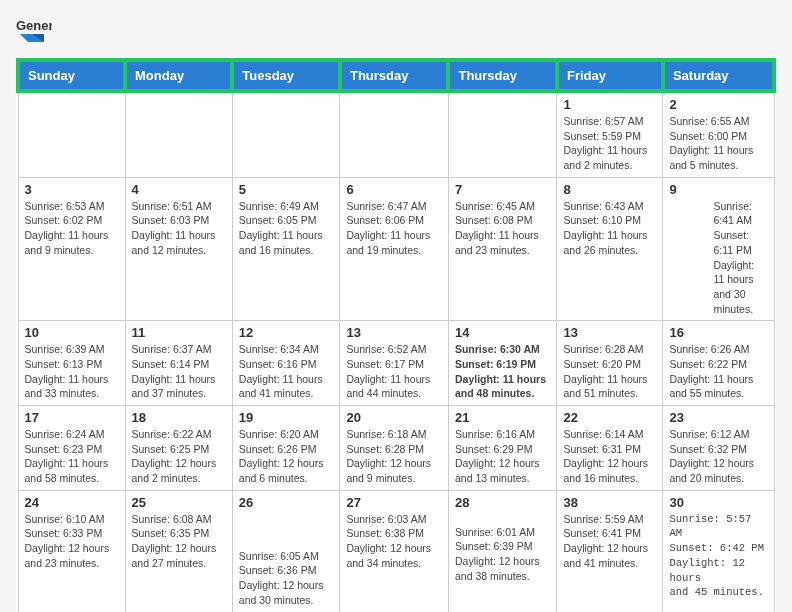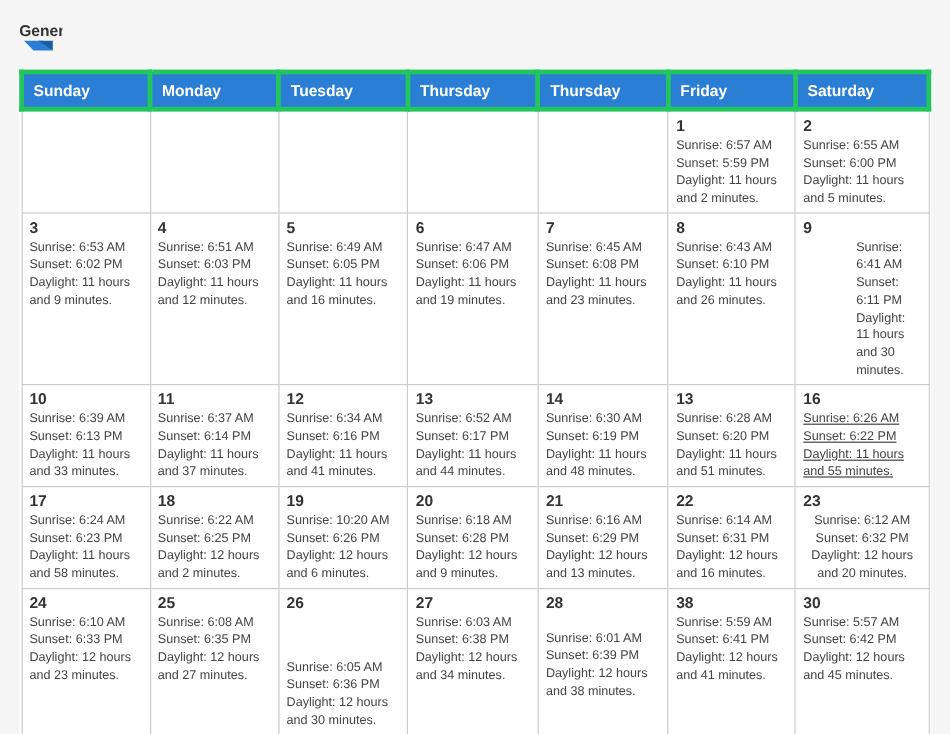--- a/index.html
+++ b/index.html
@@ -211,35 +211,35 @@
         </td>
         <td>
           <span class="day-number">13</span>
           <div class="day-info" style="white-space: pre-line;">Sunrise: 6:52 AM
 Sunset: 6:17 PM
 Daylight: 11 hours
 and 44 minutes.</div>
         </td>
         <td>
           <span class="day-number">14</span>
-          <div class="day-info" style="white-space: pre-line;">Sunrise: 6:30 AM
+          <div class="day-info" style="white-space: pre-line; font-weight: bold;">Sunrise: 6:30 AM
 Sunset: 6:19 PM
 Daylight: 11 hours
 and 48 minutes.</div>
         </td>
         <td>
           <span class="day-number">13</span>
           <div class="day-info" style="white-space: pre-line;">Sunrise: 6:28 AM
 Sunset: 6:20 PM
 Daylight: 11 hours
 and 51 minutes.</div>
         </td>
         <td>
           <span class="day-number">16</span>
-          <div class="day-info" style="white-space: pre-line; text-decoration: underline;">Sunrise: 6:26 AM
+          <div class="day-info" style="white-space: pre-line;">Sunrise: 6:26 AM
 Sunset: 6:22 PM
 Daylight: 11 hours
 and 55 minutes.</div>
         </td>
       </tr>
       <tr>
         <td>
           <span class="day-number">17</span>
           <div class="day-info" style="white-space: pre-line;">Sunrise: 6:24 AM
 Sunset: 6:23 PM
@@ -248,21 +248,21 @@
         </td>
         <td>
           <span class="day-number">18</span>
           <div class="day-info" style="white-space: pre-line;">Sunrise: 6:22 AM
 Sunset: 6:25 PM
 Daylight: 12 hours
 and 2 minutes.</div>
         </td>
         <td>
           <span class="day-number">19</span>
-          <div class="day-info" style="white-space: pre-line;">Sunrise: 10:20 AM
+          <div class="day-info" style="white-space: pre-line;">Sunrise: 6:20 AM
 Sunset: 6:26 PM
 Daylight: 12 hours
 and 6 minutes.</div>
         </td>
         <td>
           <span class="day-number">20</span>
           <div class="day-info" style="white-space: pre-line;">Sunrise: 6:18 AM
 Sunset: 6:28 PM
 Daylight: 12 hours
 and 9 minutes.</div>
@@ -276,21 +276,21 @@
         </td>
         <td>
           <span class="day-number">22</span>
           <div class="day-info" style="white-space: pre-line;">Sunrise: 6:14 AM
 Sunset: 6:31 PM
 Daylight: 12 hours
 and 16 minutes.</div>
         </td>
         <td>
           <span class="day-number">23</span>
-          <div class="day-info" style="white-space: pre-line; text-align: center;">Sunrise: 6:12 AM
+          <div class="day-info" style="white-space: pre-line;">Sunrise: 6:12 AM
 Sunset: 6:32 PM
 Daylight: 12 hours
 and 20 minutes.</div>
         </td>
       </tr>
       <tr>
         <td>
           <span class="day-number">24</span>
           <div class="day-info" style="white-space: pre-line;">Sunrise: 6:10 AM
 Sunset: 6:33 PM
@@ -327,21 +327,21 @@
         </td>
         <td>
           <span class="day-number">38</span>
           <div class="day-info" style="white-space: pre-line;">Sunrise: 5:59 AM
 Sunset: 6:41 PM
 Daylight: 12 hours
 and 41 minutes.</div>
         </td>
         <td>
           <span class="day-number">30</span>
-          <div class="day-info" style="white-space: pre-line;">Sunrise: 5:57 AM
+          <div class="day-info" style="white-space: pre-line; font-family: Liberation Mono, monospace;">Sunrise: 5:57 AM
 Sunset: 6:42 PM
 Daylight: 12 hours
 and 45 minutes.</div>
         </td>
       </tr>
       <tr>
         <td>
           <span class="day-number">31</span>
           <div class="day-info" style="white-space: pre-line;">Sunrise: 6:55 AM
 Sunset: 7:44 PM

